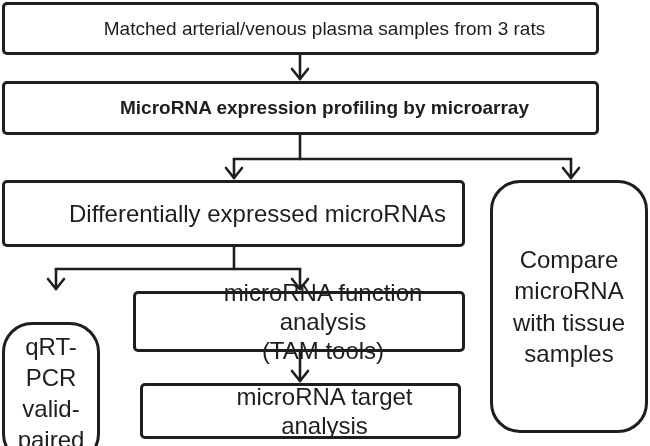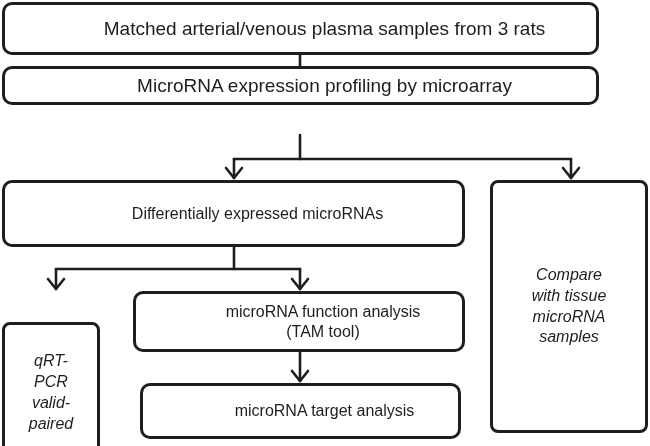--- a/index.html
+++ b/index.html
@@ -6,23 +6,23 @@
   body { width: 650px; height: 446px; position: relative; overflow: hidden; }
   #diagram { position: absolute; left: 0; top: 0; }
   .box {
     position: absolute; box-sizing: border-box;
     border: 3.5px solid #1e1e1e; background: #fff;
     display: flex; flex-direction: column; align-items: center; justify-content: center;
     font-family: "Liberation Sans", sans-serif; color: #1e1e1e;
     text-align: center; line-height: 1.22;
   }
   .box span { display: block; }
-  .r-sm { border-radius: 10px; padding-left: 48px; }
-  .r-lg { border-radius: 8px; font-style: italic; }
-  .f18 { font-size: 16px; }
+  .r-sm { border-radius: 5px; padding-left: 48px; }
+  .r-lg { border-radius: 30px; }
+  .f18 { font-size: 24px; }
   .f19 { font-size: 19px; }
 </style>
 </head>
 <body>
 
 <svg id="diagram" width="650" height="446" viewBox="0 0 650 446">
   <g fill="none" stroke="#1e1e1e" stroke-width="2.6" stroke-linecap="round" stroke-linejoin="round">
 
     <line x1="300" y1="54" x2="300" y2="79"></line>
     <polyline points="292,69 300,79 308,69"></polyline>
@@ -43,42 +43,42 @@
 
     <line x1="300" y1="345" x2="300" y2="381"></line>
     <polyline points="292,371 300,381 308,371"></polyline>
   </g>
 </svg>
 
 <div class="box r-sm f19" style="left:2px; top:2px; width:597px; height:53px;">
   <span>Matched arterial/venous plasma samples from 3 rats</span>
 </div>
 
-<div class="box r-sm f19" style="left:2px; top:66px; width:597px; height:39px;">
+<div class="box r-sm f19" style="left:2px; top:81px; width:597px; height:54px;font-weight:bold;">
   <span>MicroRNA expression profiling by microarray</span>
 </div>
 
 <div class="box r-sm f18" style="left:2px; top:180px; width:463px; height:67px;">
   <span>Differentially expressed microRNAs</span>
 </div>
 
 <div class="box r-lg f18" style="left:490px; top:180px; width:158px; height:253px; line-height:1.3;">
   <span>Compare</span>
+  <span>microRNA</span>
   <span>with tissue</span>
-  <span>microRNA</span>
   <span>samples</span>
 </div>
 
 <div class="box r-lg f18" style="left:2px; top:285px; width:98px; height:142px; line-height:1.3;margin-top:37px;">
   <span>qRT-</span>
   <span>PCR</span>
   <span>valid-</span>
   <span>paired</span>
 </div>
 
 <div class="box r-sm f18" style="left:133px; top:291px; width:332px; height:61px;">
   <span>microRNA function analysis</span>
-  <span>(TAM tool)</span>
+  <span>(TAM tools)</span>
 </div>
 
 <div class="box r-sm f18" style="left:140px; top:383px; width:321px; height:56px;gap:20px;">
   <span>microRNA target analysis</span>
 </div>
 
 </body></html>

